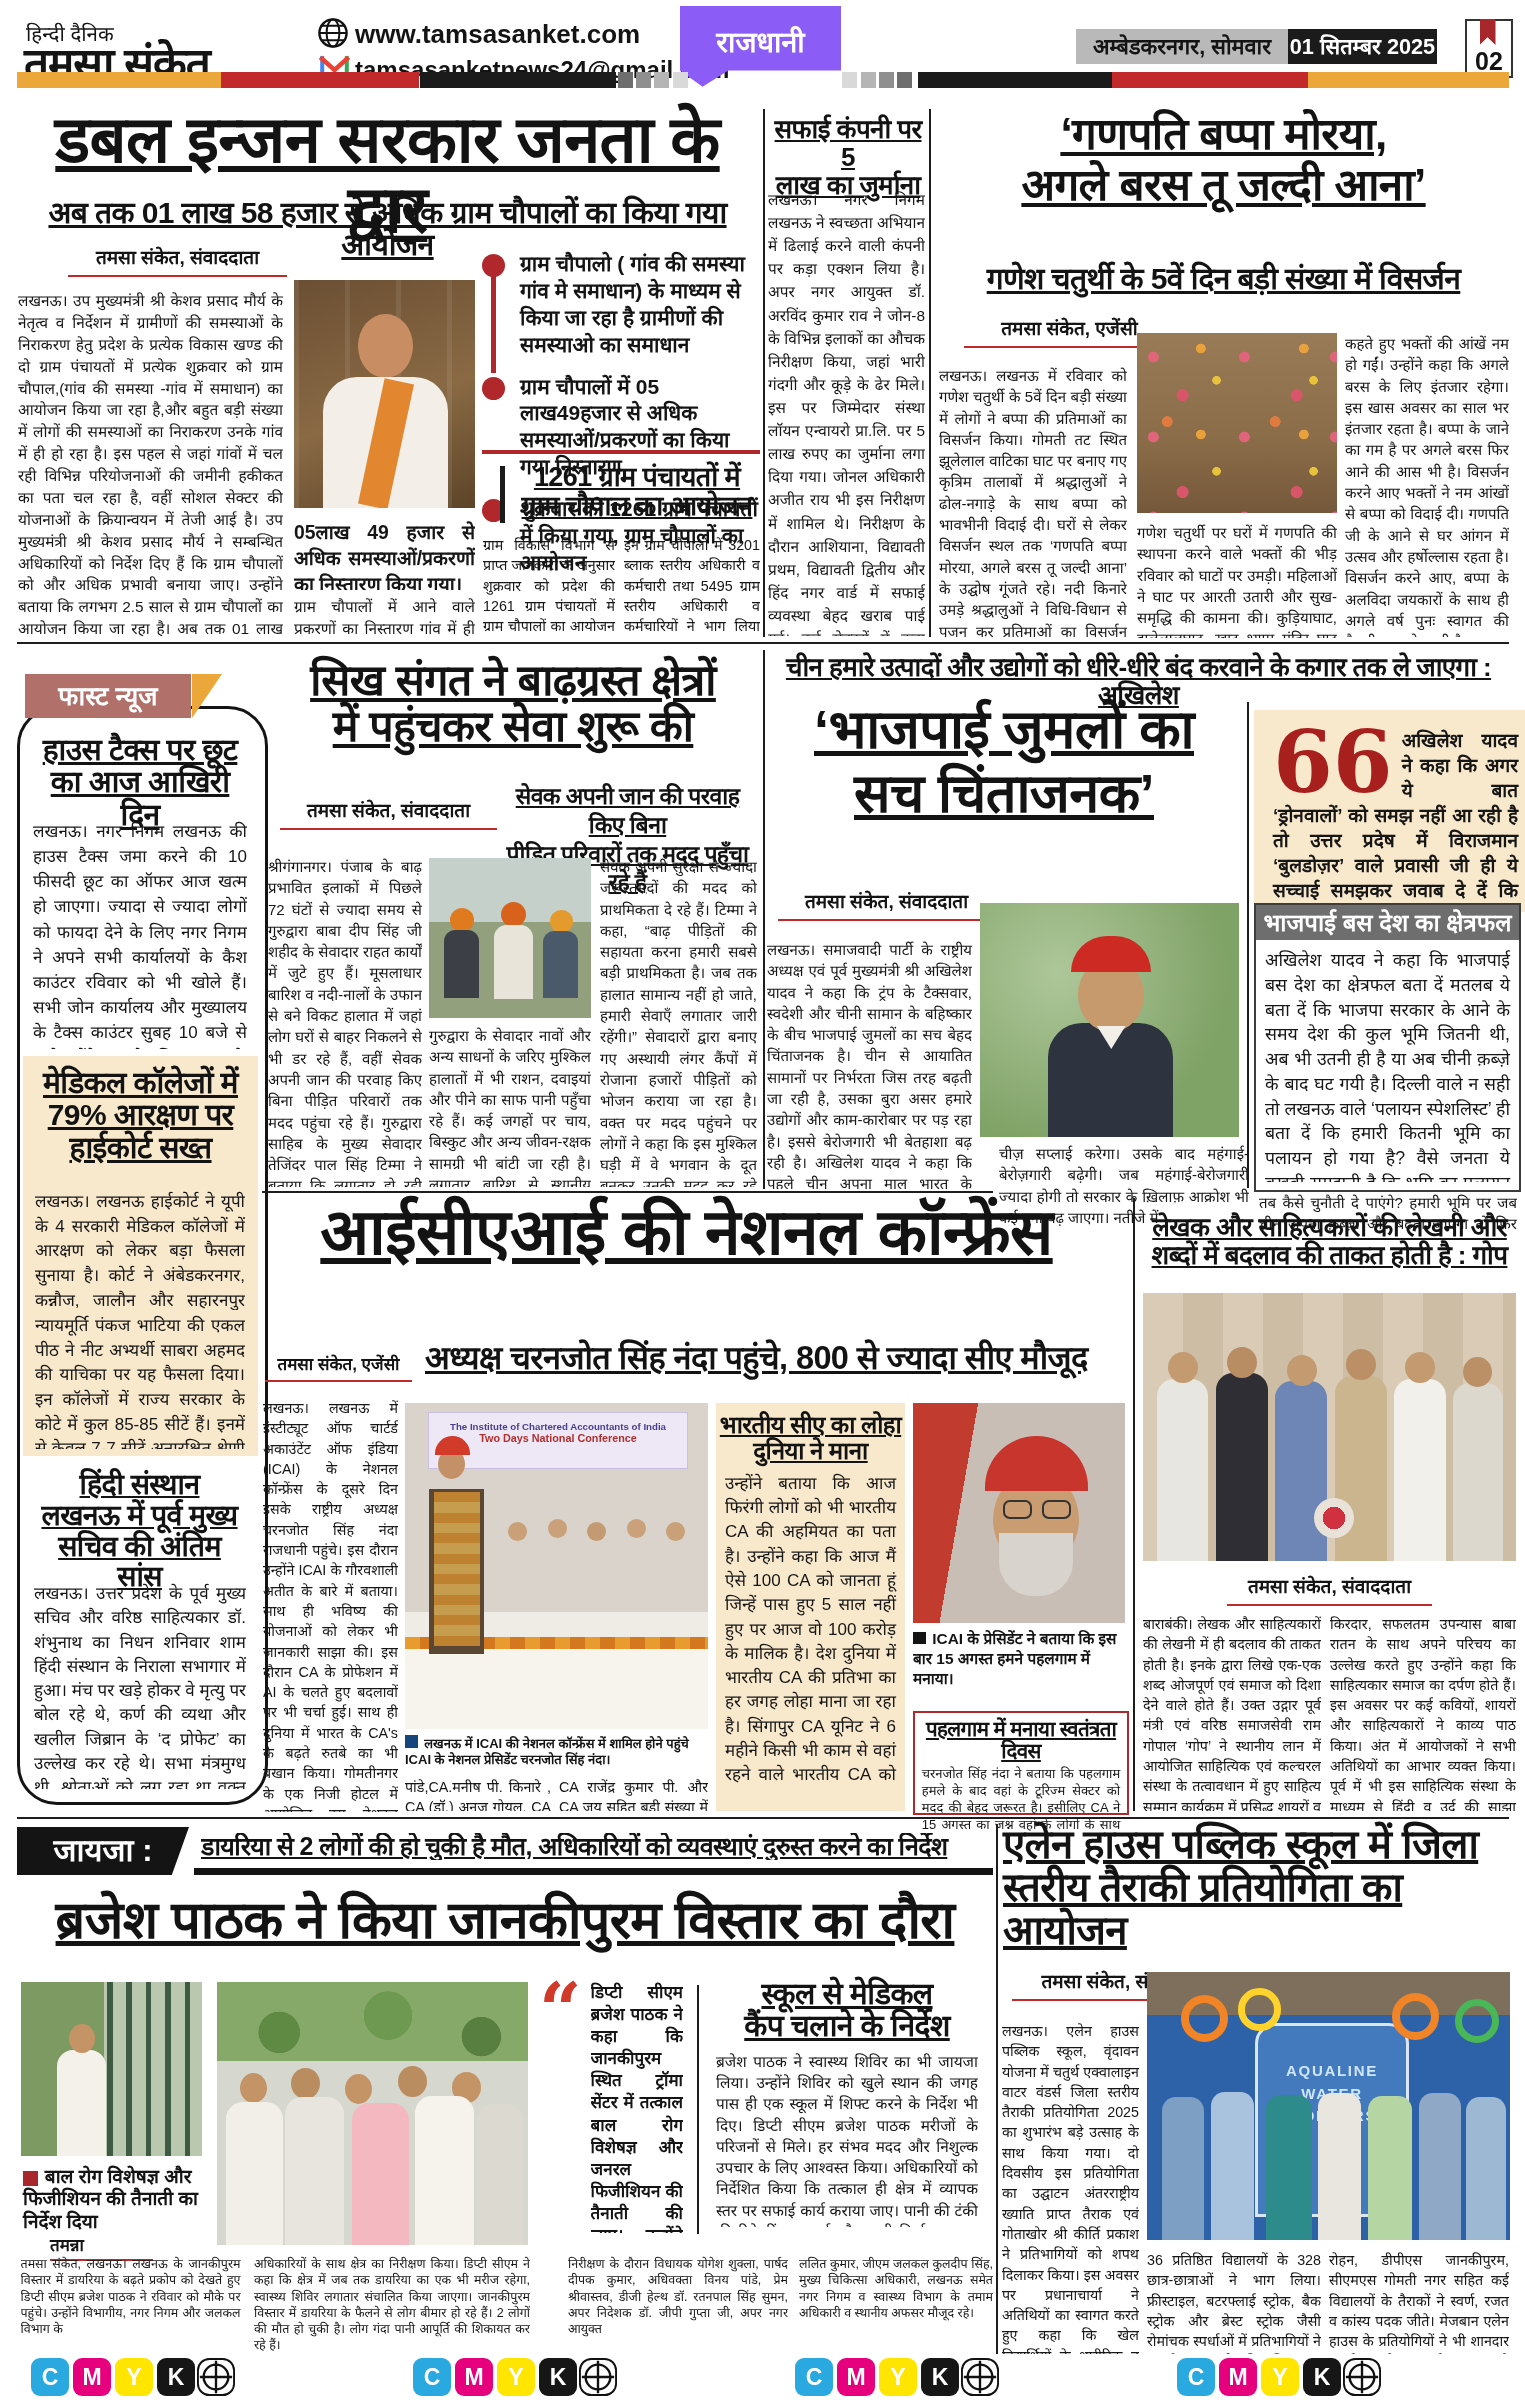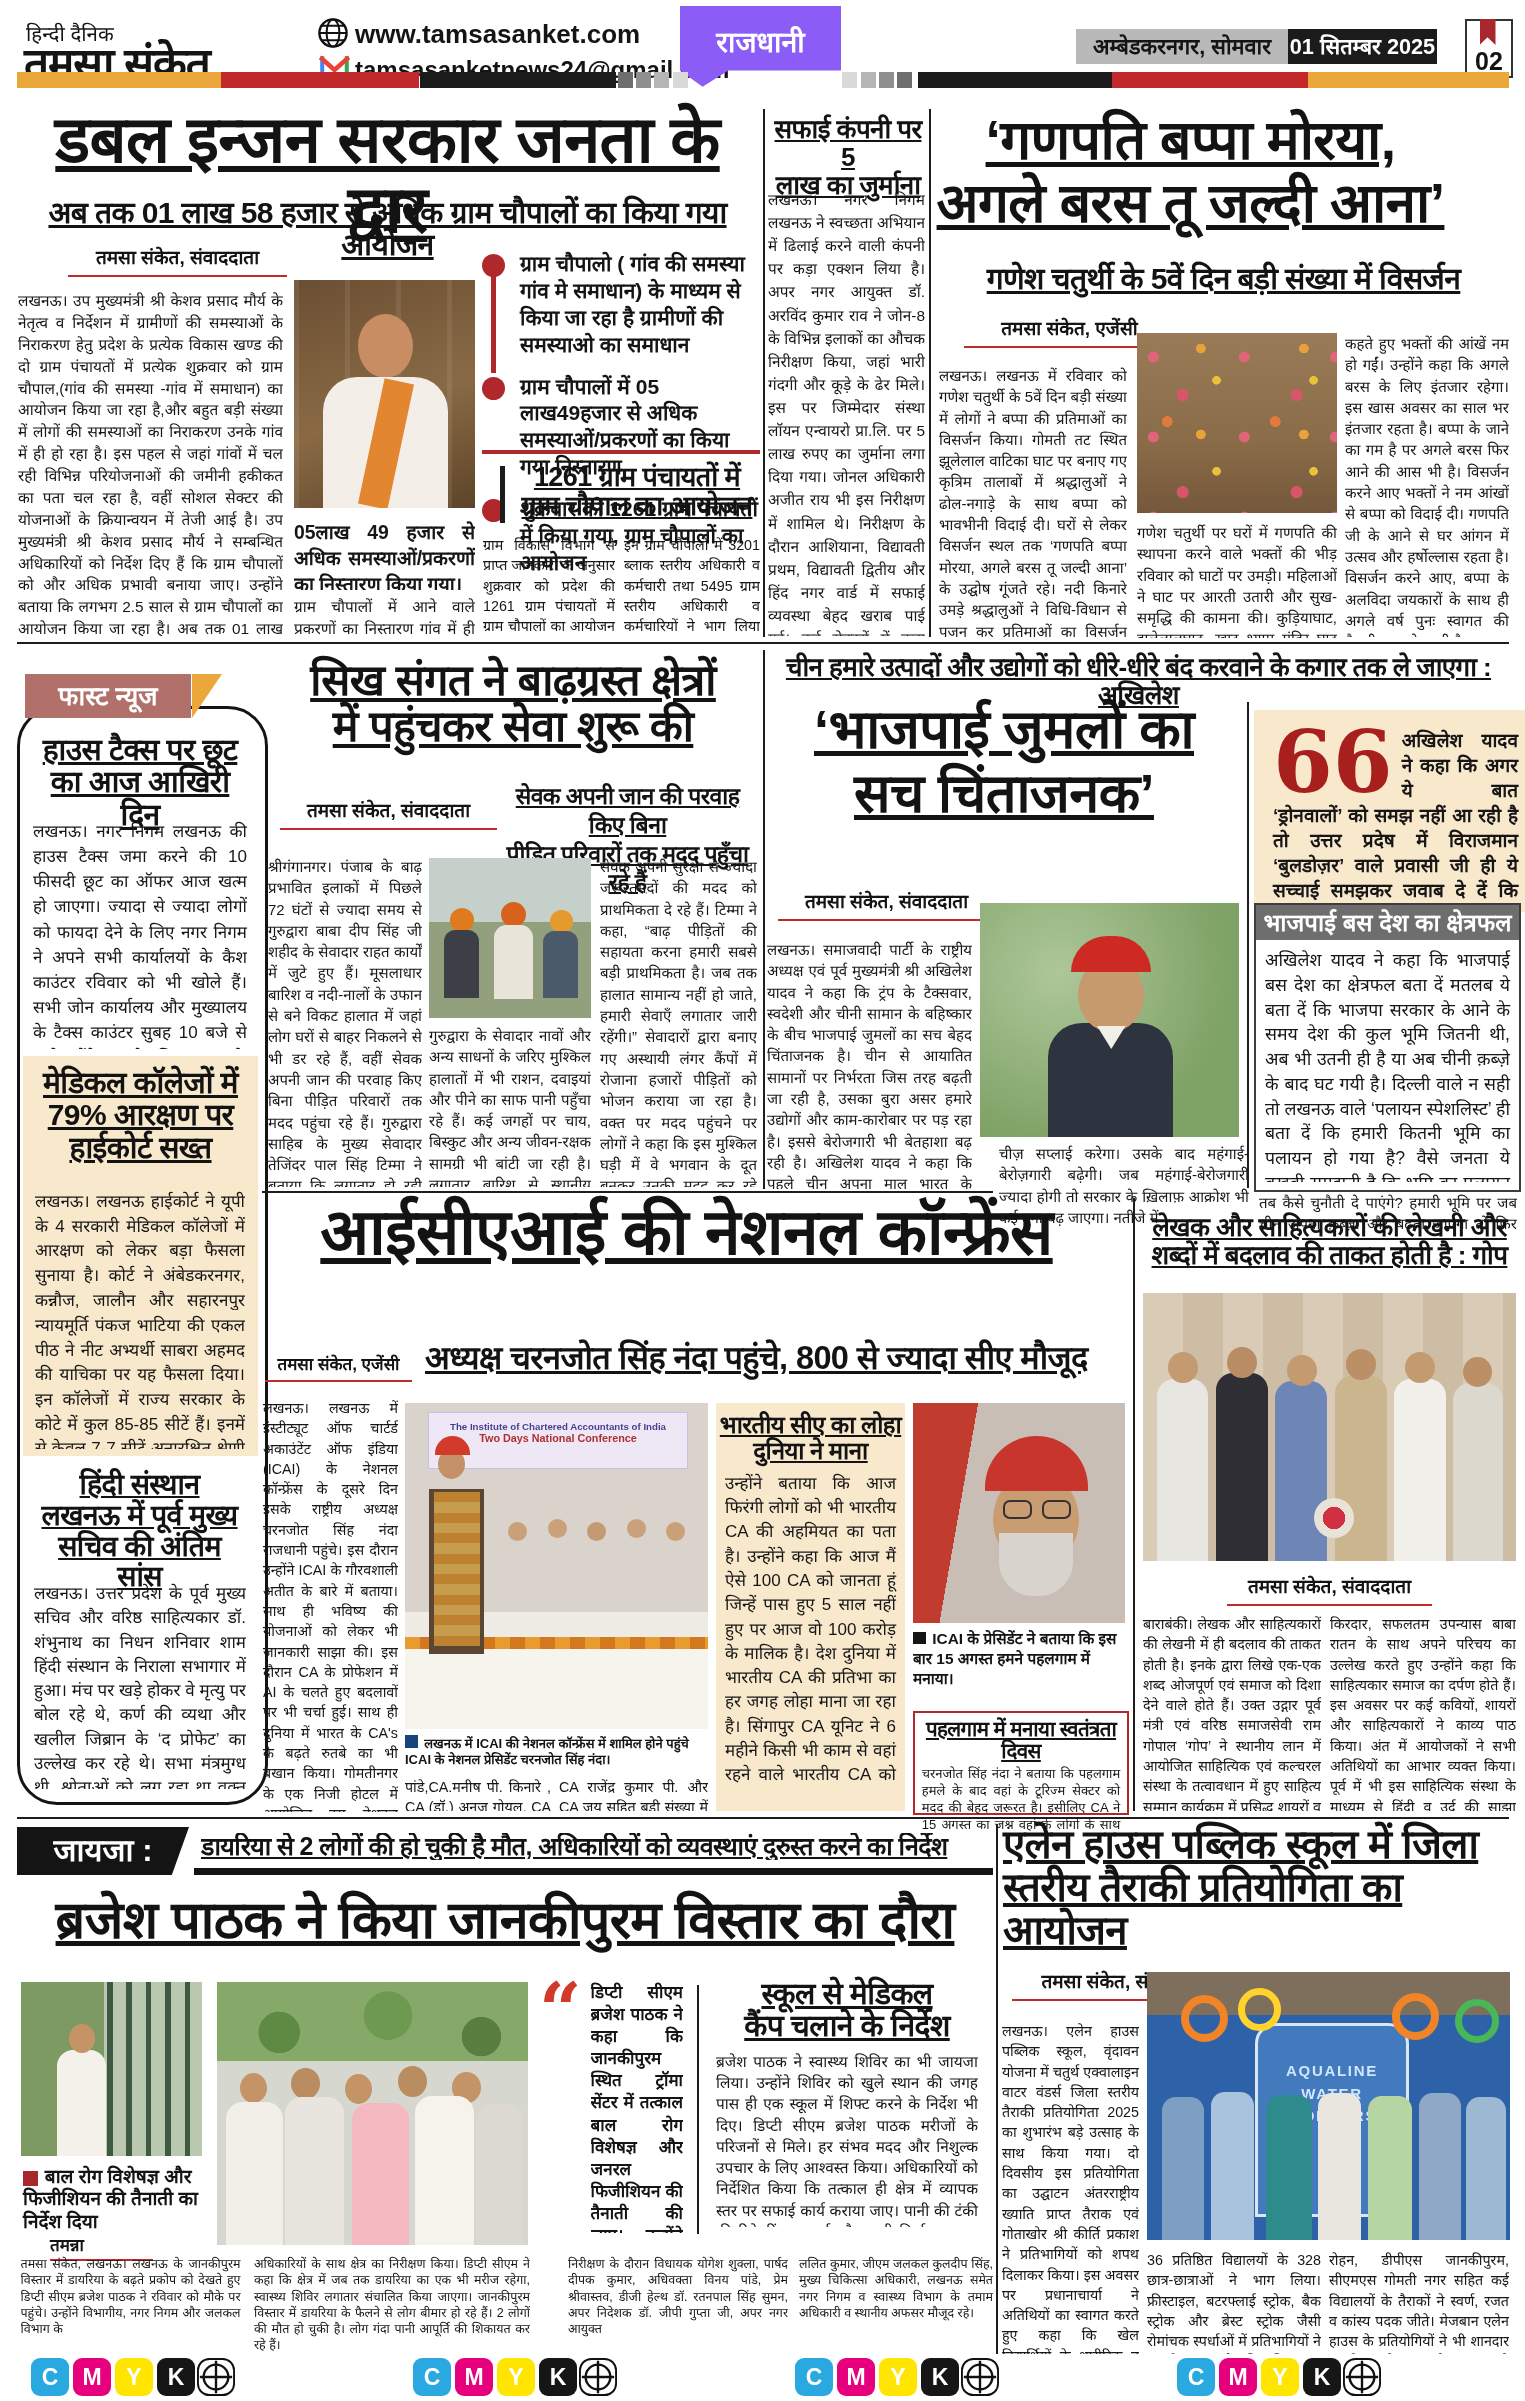--- a/index.html
+++ b/index.html
@@ -109,21 +109,21 @@
 
   <div class="abs rv" style="left:763px;top:109px;height:528px;"></div>
   <div class="abs rv" style="left:929px;top:109px;height:528px;"></div>
 
   <div class="abs hl ctr" style="left:771px;top:115px;width:154px;font-size:26px;">
     <div>सफाई कंपनी पर 5</div>
     <div>लाख का जुर्माना</div>
   </div>
   <div class="abs body-t" style="left:768px;top:188px;width:157px;height:448px;font-size:15.4px;line-height:1.5;">लखनऊ। नगर निगम लखनऊ ने स्वच्छता अभियान में ढिलाई करने वाली कंपनी पर कड़ा एक्शन लिया है। अपर नगर आयुक्त डॉ. अरविंद कुमार राव ने जोन-8 के विभिन्न इलाकों का औचक निरीक्षण किया, जहां भारी गंदगी और कूड़े के ढेर मिले। इस पर जिम्मेदार संस्था लॉयन एन्वायरो प्रा.लि. पर 5 लाख रुपए का जुर्माना लगा दिया गया। जोनल अधिकारी अजीत राय भी इस निरीक्षण में शामिल थे। निरीक्षण के दौरान आशियाना, विद्यावती प्रथम, विद्यावती द्वितीय और हिंद नगर वार्ड में सफाई व्यवस्था बेहद खराब पाई गई। कई सेक्टरों में कूड़ा उठान नियमित नहीं मिला। सड़कों और खाली प्लॉटों में कचरा फैला मिला, जिससे स्थानीय लोगों में नाराजगी है। अपर नगर आयुक्त ने चेतावनी दी कि व्यवस्था में सुधार न होने पर और कड़ी कार्रवाई की जाएगी। स्वच्छ भारत मिशन के तहत शहर की सफाई व्यवस्था को बेहतर बनाने के लिए निगम लगातार प्रयासरत है।</div>
 
-  <div class="abs hl ctr" style="left:908px;top:109px;width:565px;font-size:55px;line-height:1.15;">
+  <div class="abs hl ctr" style="left:941px;top:109px;width:565px;font-size:44px;line-height:1.15;">
     <div>‘गणपति बप्पा मोरया,</div>
     <div>अगले बरस तू जल्दी आना’</div>
   </div>
   <div class="abs hl ctr" style="left:941px;top:263px;width:565px;font-size:30px;">गणेश चतुर्थी के 5वें दिन बड़ी संख्या में विसर्जन</div>
   <div class="abs byl" style="left:964px;top:315px;width:211px;">तमसा संकेत, एजेंसी</div>
 
   <div class="abs body-t" style="left:939px;top:365px;width:188px;height:272px;font-size:15px;">लखनऊ। लखनऊ में रविवार को गणेश चतुर्थी के 5वें दिन बड़ी संख्या में लोगों ने बप्पा की प्रतिमाओं का विसर्जन किया। गोमती तट स्थित झूलेलाल वाटिका घाट पर बनाए गए कृत्रिम तालाबों में श्रद्धालुओं ने ढोल-नगाड़े के साथ बप्पा को भावभीनी विदाई दी। घरों से लेकर विसर्जन स्थल तक ‘गणपति बप्पा मोरया, अगले बरस तू जल्दी आना’ के उद्घोष गूंजते रहे। नदी किनारे उमड़े श्रद्धालुओं ने विधि-विधान से पूजन कर प्रतिमाओं का विसर्जन किया। नगर निगम की ओर से घाटों पर गोताखोरों व सुरक्षा की पुख्ता व्यवस्था की गई थी।</div>
   <div class="abs photo" style="left:1137px;top:333px;width:200px;height:180px;background:
       radial-gradient(circle at 18% 30%, #e0657a 0 5.1px, transparent 5.7px),
       radial-gradient(circle at 62% 18%, #e9a23b 0 4.6px, transparent 5.1px),

